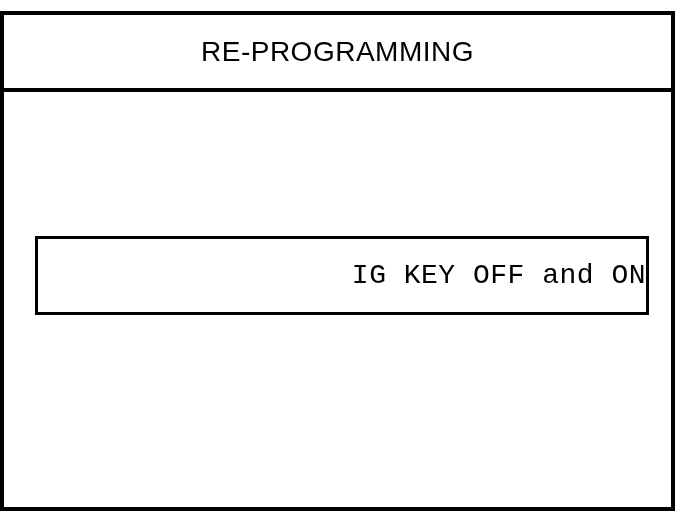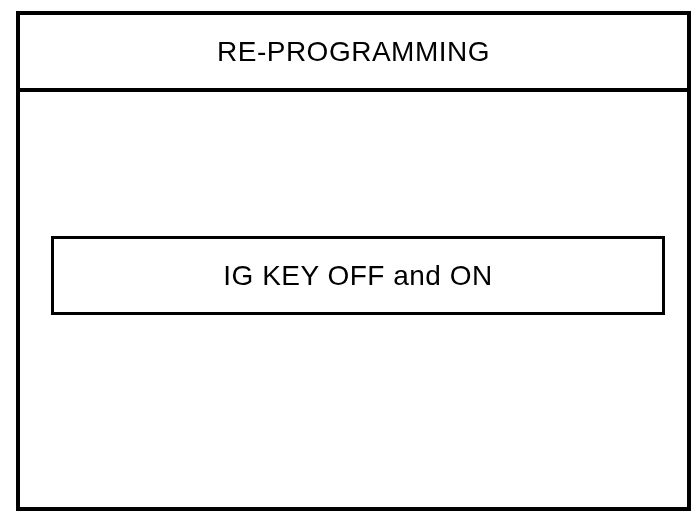--- a/index.html
+++ b/index.html
@@ -10,21 +10,21 @@
   body {
     width: 697px;
     height: 521px;
     position: relative;
     font-family: "Liberation Sans", sans-serif;
     color: #000000;
     overflow: hidden;
   }
   .screen-frame {
     position: absolute;
-    left: 16px;
+    left: 0;
     top: 11px;
     width: 675px;
     height: 500px;
     border: 4px solid #000000;
     box-sizing: border-box;
     background: #ffffff;
   }
   .title-bar {
     position: absolute;
     left: 0;
@@ -53,21 +53,22 @@
     position: absolute;
     left: 31px;
     top: 140px;
     width: 614px;
     height: 79px;
     border: 3px solid #000000;
     box-sizing: border-box;
     background: #ffffff;
     display: flex;
     align-items: center;
-    justify-content: center;
+    justify-content: flex-end;
+    font-family: Liberation Mono, monospace;
   }
   .message-text {
     font-size: 28px;
     letter-spacing: 0.5px;
     white-space: nowrap;
   }
 </style>
 </head>
 <body>
 

